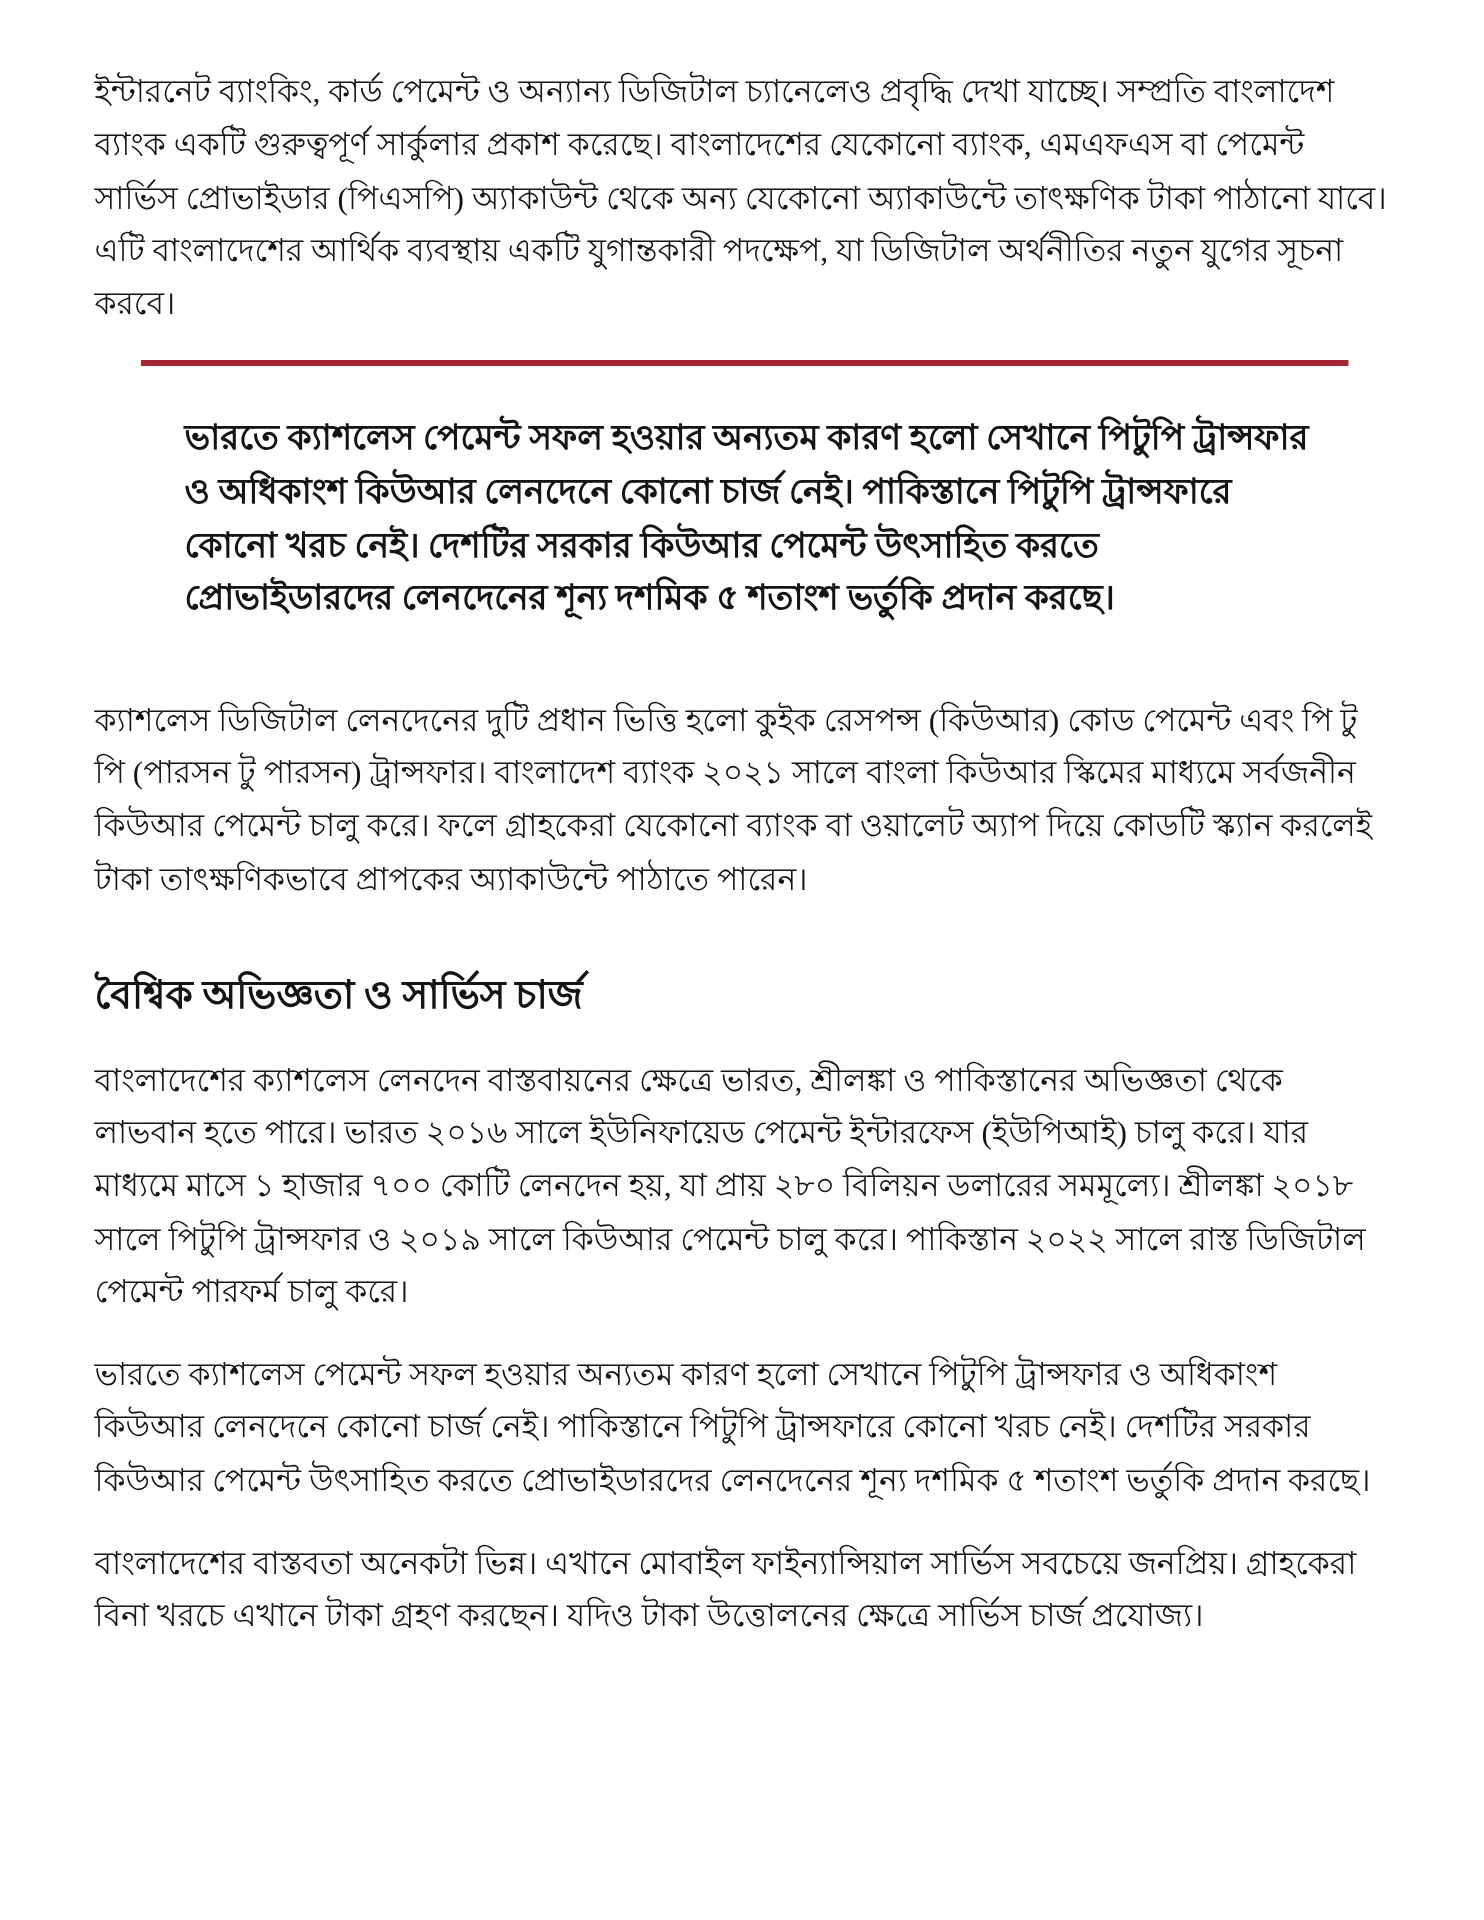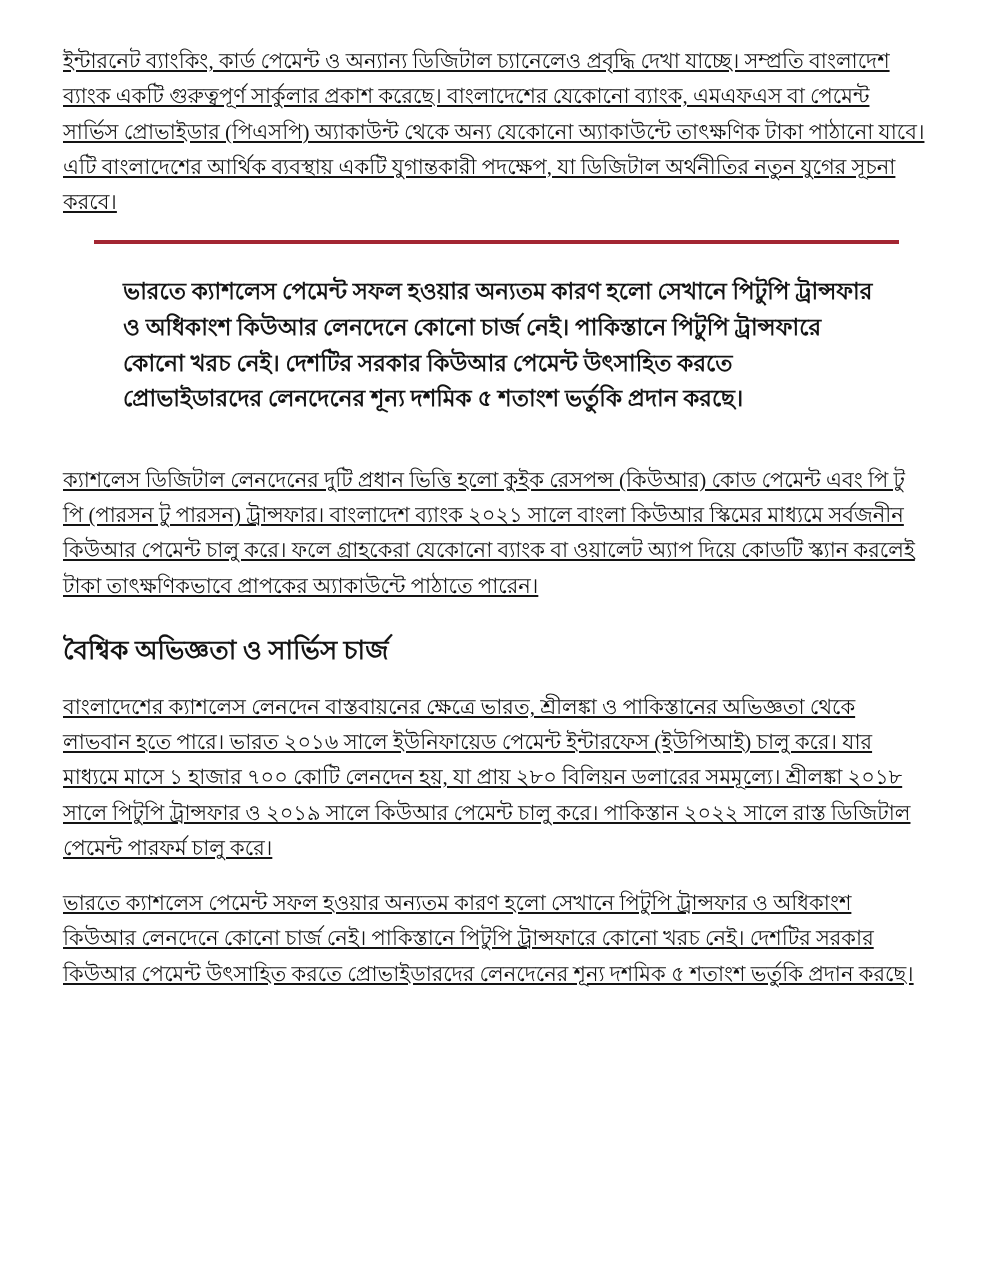--- a/index.html
+++ b/index.html
@@ -15,41 +15,40 @@
     background: #ffffff;
     padding: 44px 62px 80px 63px;
     color: #141414;
     font-family: "Liberation Serif", "DejaVu Serif", serif;
   }
   .body-text {
     font-size: 21px;
     line-height: 1.68;
     margin: 0 0 20px 0;
     text-align: left;
-    text-decoration: underline;
   }
   .divider {
     border: none;
     height: 4px;
     width: 805px;
     background: #a32632;
     margin: 18px 0 30px 31px;
   }
   .pull-quote {
     font-weight: bold;
     font-size: 23px;
     line-height: 1.55;
     margin: 0 50px 46px 60px;
     padding: 0;
   }
   .section-heading {
     font-size: 26px;
     font-weight: bold;
     line-height: 1.3;
-    margin: 30px 0 22px 0;
+    margin: 43px 0 22px 0;
   }
 </style>
 </head>
 <body>
 
 <div class="page">
 
   <p class="body-text">ইন্টারনেট ব্যাংকিং, কার্ড পেমেন্ট ও অন্যান্য ডিজিটাল চ্যানেলেও প্রবৃদ্ধি দেখা যাচ্ছে। সম্প্রতি বাংলাদেশ ব্যাংক একটি গুরুত্বপূর্ণ সার্কুলার প্রকাশ করেছে। বাংলাদেশের যেকোনো ব্যাংক, এমএফএস বা পেমেন্ট সার্ভিস প্রোভাইডার (পিএসপি) অ্যাকাউন্ট থেকে অন্য যেকোনো অ্যাকাউন্টে তাৎক্ষণিক টাকা পাঠানো যাবে। এটি বাংলাদেশের আর্থিক ব্যবস্থায় একটি যুগান্তকারী পদক্ষেপ, যা ডিজিটাল অর্থনীতির নতুন যুগের সূচনা করবে।</p>
 
   <hr class="divider">
@@ -58,14 +57,15 @@
 
   <p class="body-text">ক্যাশলেস ডিজিটাল লেনদেনের দুটি প্রধান ভিত্তি হলো কুইক রেসপন্স (কিউআর) কোড পেমেন্ট এবং পি টু পি (পারসন টু পারসন) ট্রান্সফার। বাংলাদেশ ব্যাংক ২০২১ সালে বাংলা কিউআর স্কিমের মাধ্যমে সর্বজনীন কিউআর পেমেন্ট চালু করে। ফলে গ্রাহকেরা যেকোনো ব্যাংক বা ওয়ালেট অ্যাপ দিয়ে কোডটি স্ক্যান করলেই টাকা তাৎক্ষণিকভাবে প্রাপকের অ্যাকাউন্টে পাঠাতে পারেন।</p>
 
 
   <h2 class="section-heading">বৈশ্বিক অভিজ্ঞতা ও সার্ভিস চার্জ</h2>
 
   <p class="body-text">বাংলাদেশের ক্যাশলেস লেনদেন বাস্তবায়নের ক্ষেত্রে ভারত, শ্রীলঙ্কা ও পাকিস্তানের অভিজ্ঞতা থেকে লাভবান হতে পারে। ভারত ২০১৬ সালে ইউনিফায়েড পেমেন্ট ইন্টারফেস (ইউপিআই) চালু করে। যার মাধ্যমে মাসে ১ হাজার ৭০০ কোটি লেনদেন হয়, যা প্রায় ২৮০ বিলিয়ন ডলারের সমমূল্যে। শ্রীলঙ্কা ২০১৮ সালে পিটুপি ট্রান্সফার ও ২০১৯ সালে কিউআর পেমেন্ট চালু করে। পাকিস্তান ২০২২ সালে রাস্ত ডিজিটাল পেমেন্ট পারফর্ম চালু করে।</p>
 
   <p class="body-text">ভারতে ক্যাশলেস পেমেন্ট সফল হওয়ার অন্যতম কারণ হলো সেখানে পিটুপি ট্রান্সফার ও অধিকাংশ কিউআর লেনদেনে কোনো চার্জ নেই। পাকিস্তানে পিটুপি ট্রান্সফারে কোনো খরচ নেই। দেশটির সরকার কিউআর পেমেন্ট উৎসাহিত করতে প্রোভাইডারদের লেনদেনের শূন্য দশমিক ৫ শতাংশ ভর্তুকি প্রদান করছে।</p>
 
+  <p class="body-text">বাংলাদেশের বাস্তবতা অনেকটা ভিন্ন। এখানে মোবাইল ফাইন্যান্সিয়াল সার্ভিস সবচেয়ে জনপ্রিয়। গ্রাহকেরা বিনা খরচে এখানে টাকা গ্রহণ করছেন। যদিও টাকা উত্তোলনের ক্ষেত্রে সার্ভিস চার্জ প্রযোজ্য।</p>
 
 </div>
 
 </body></html>

